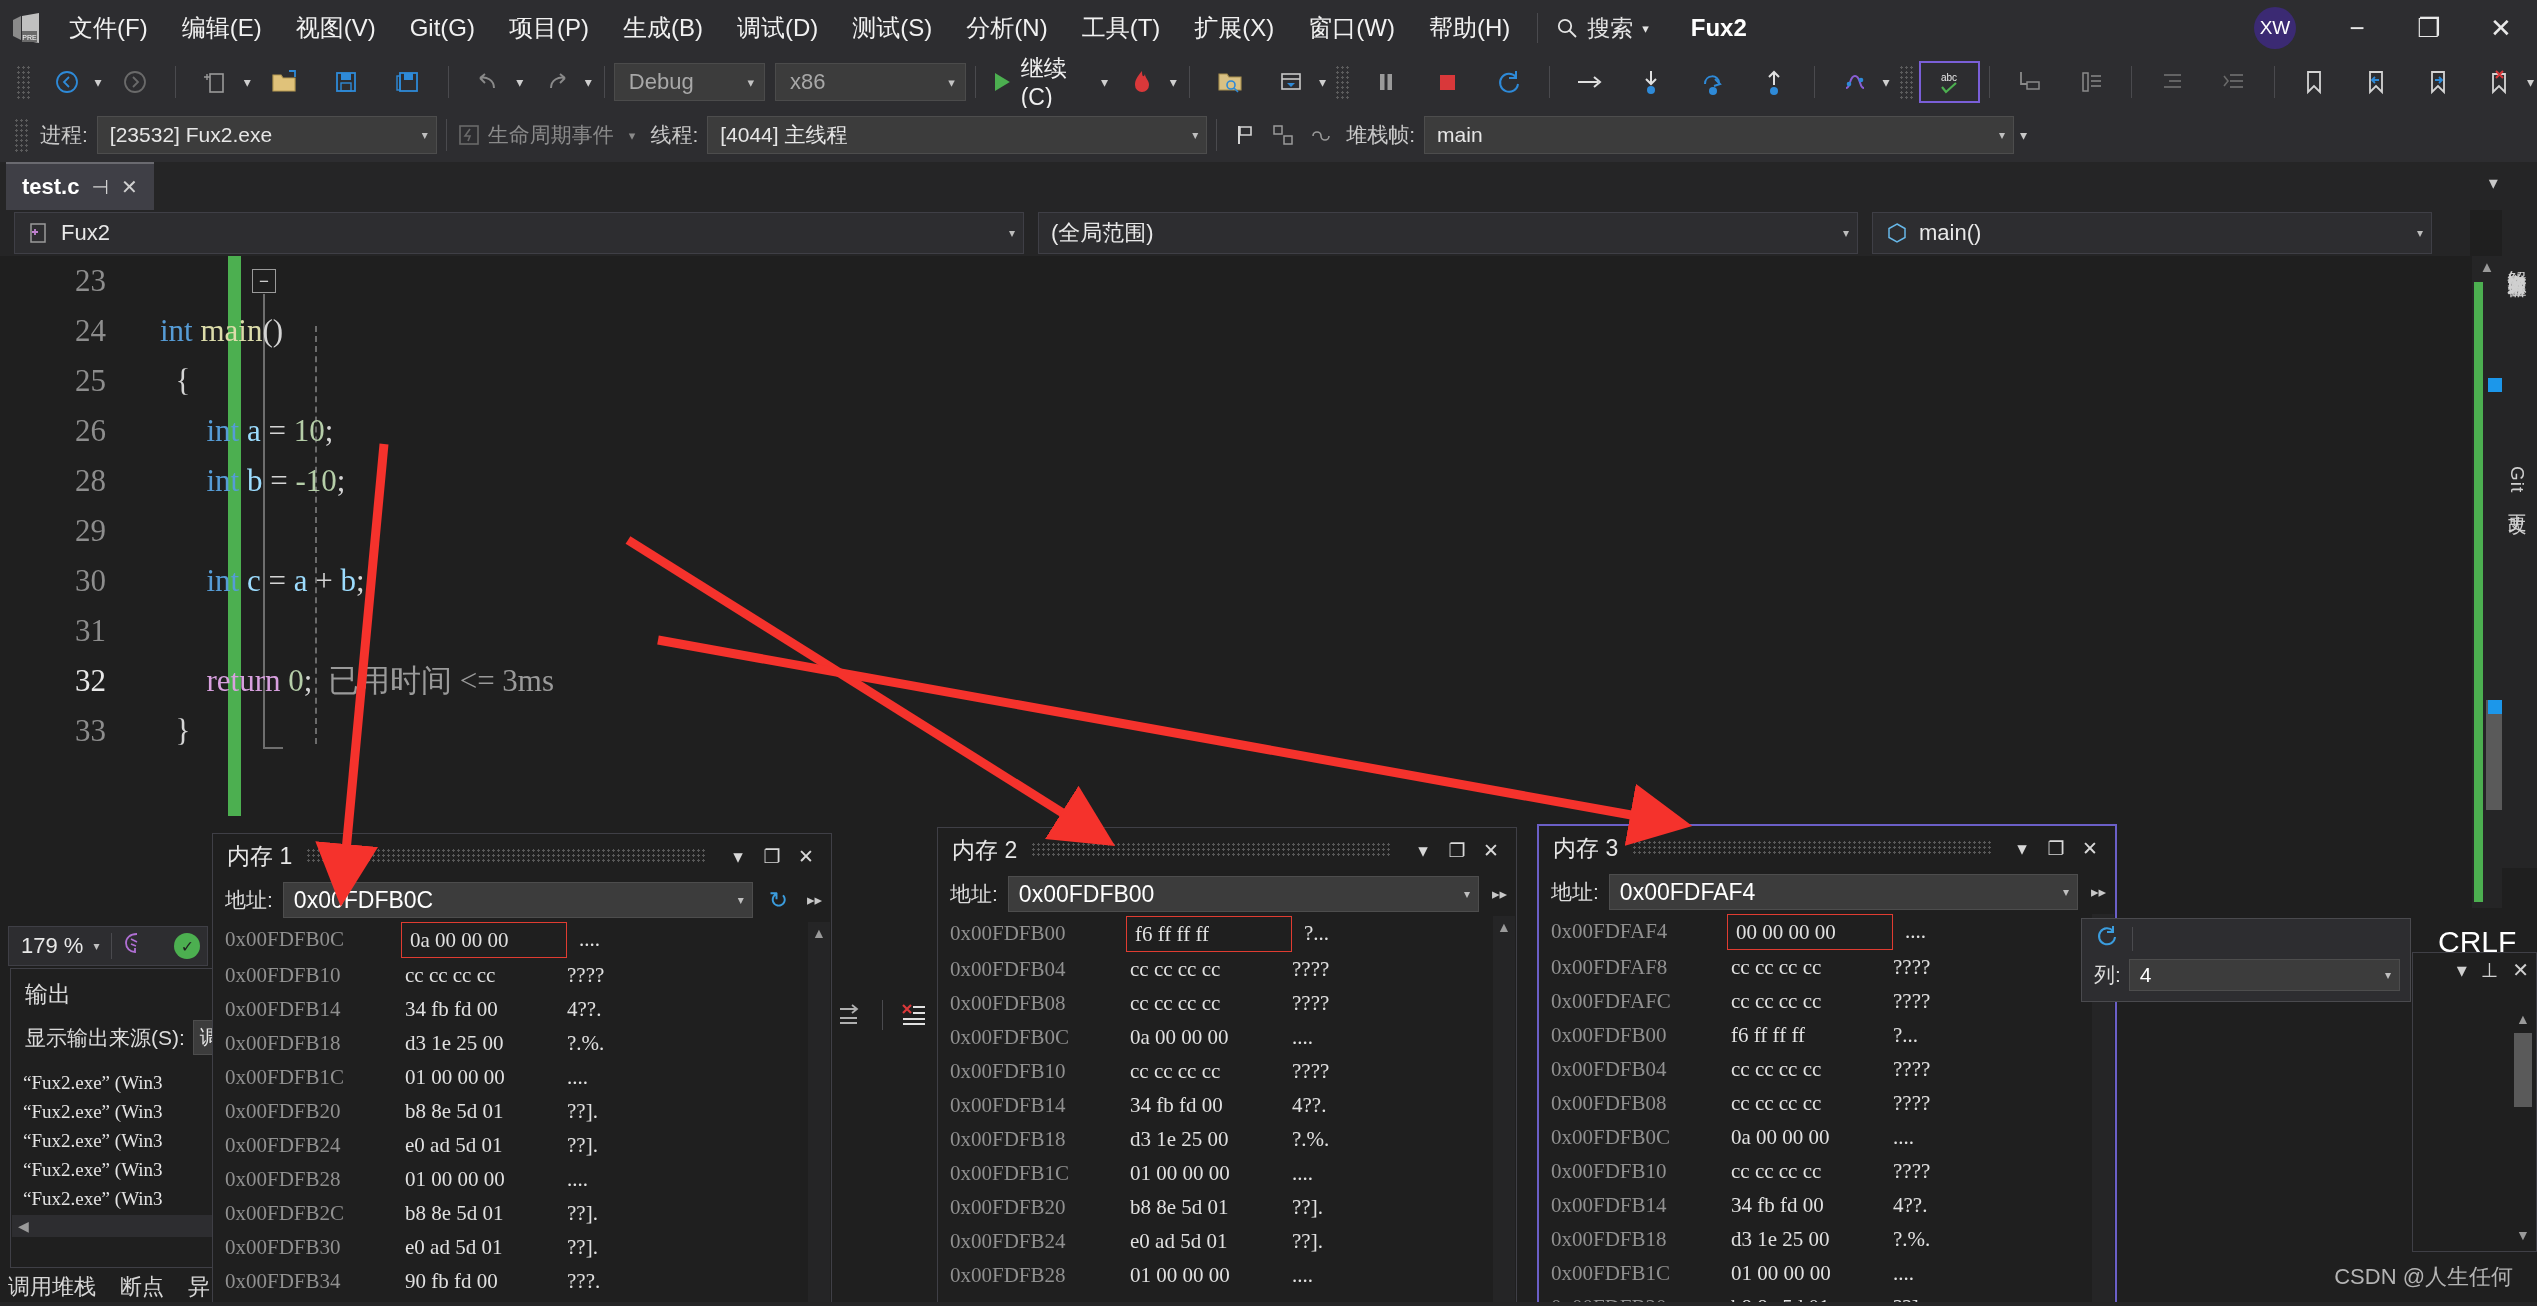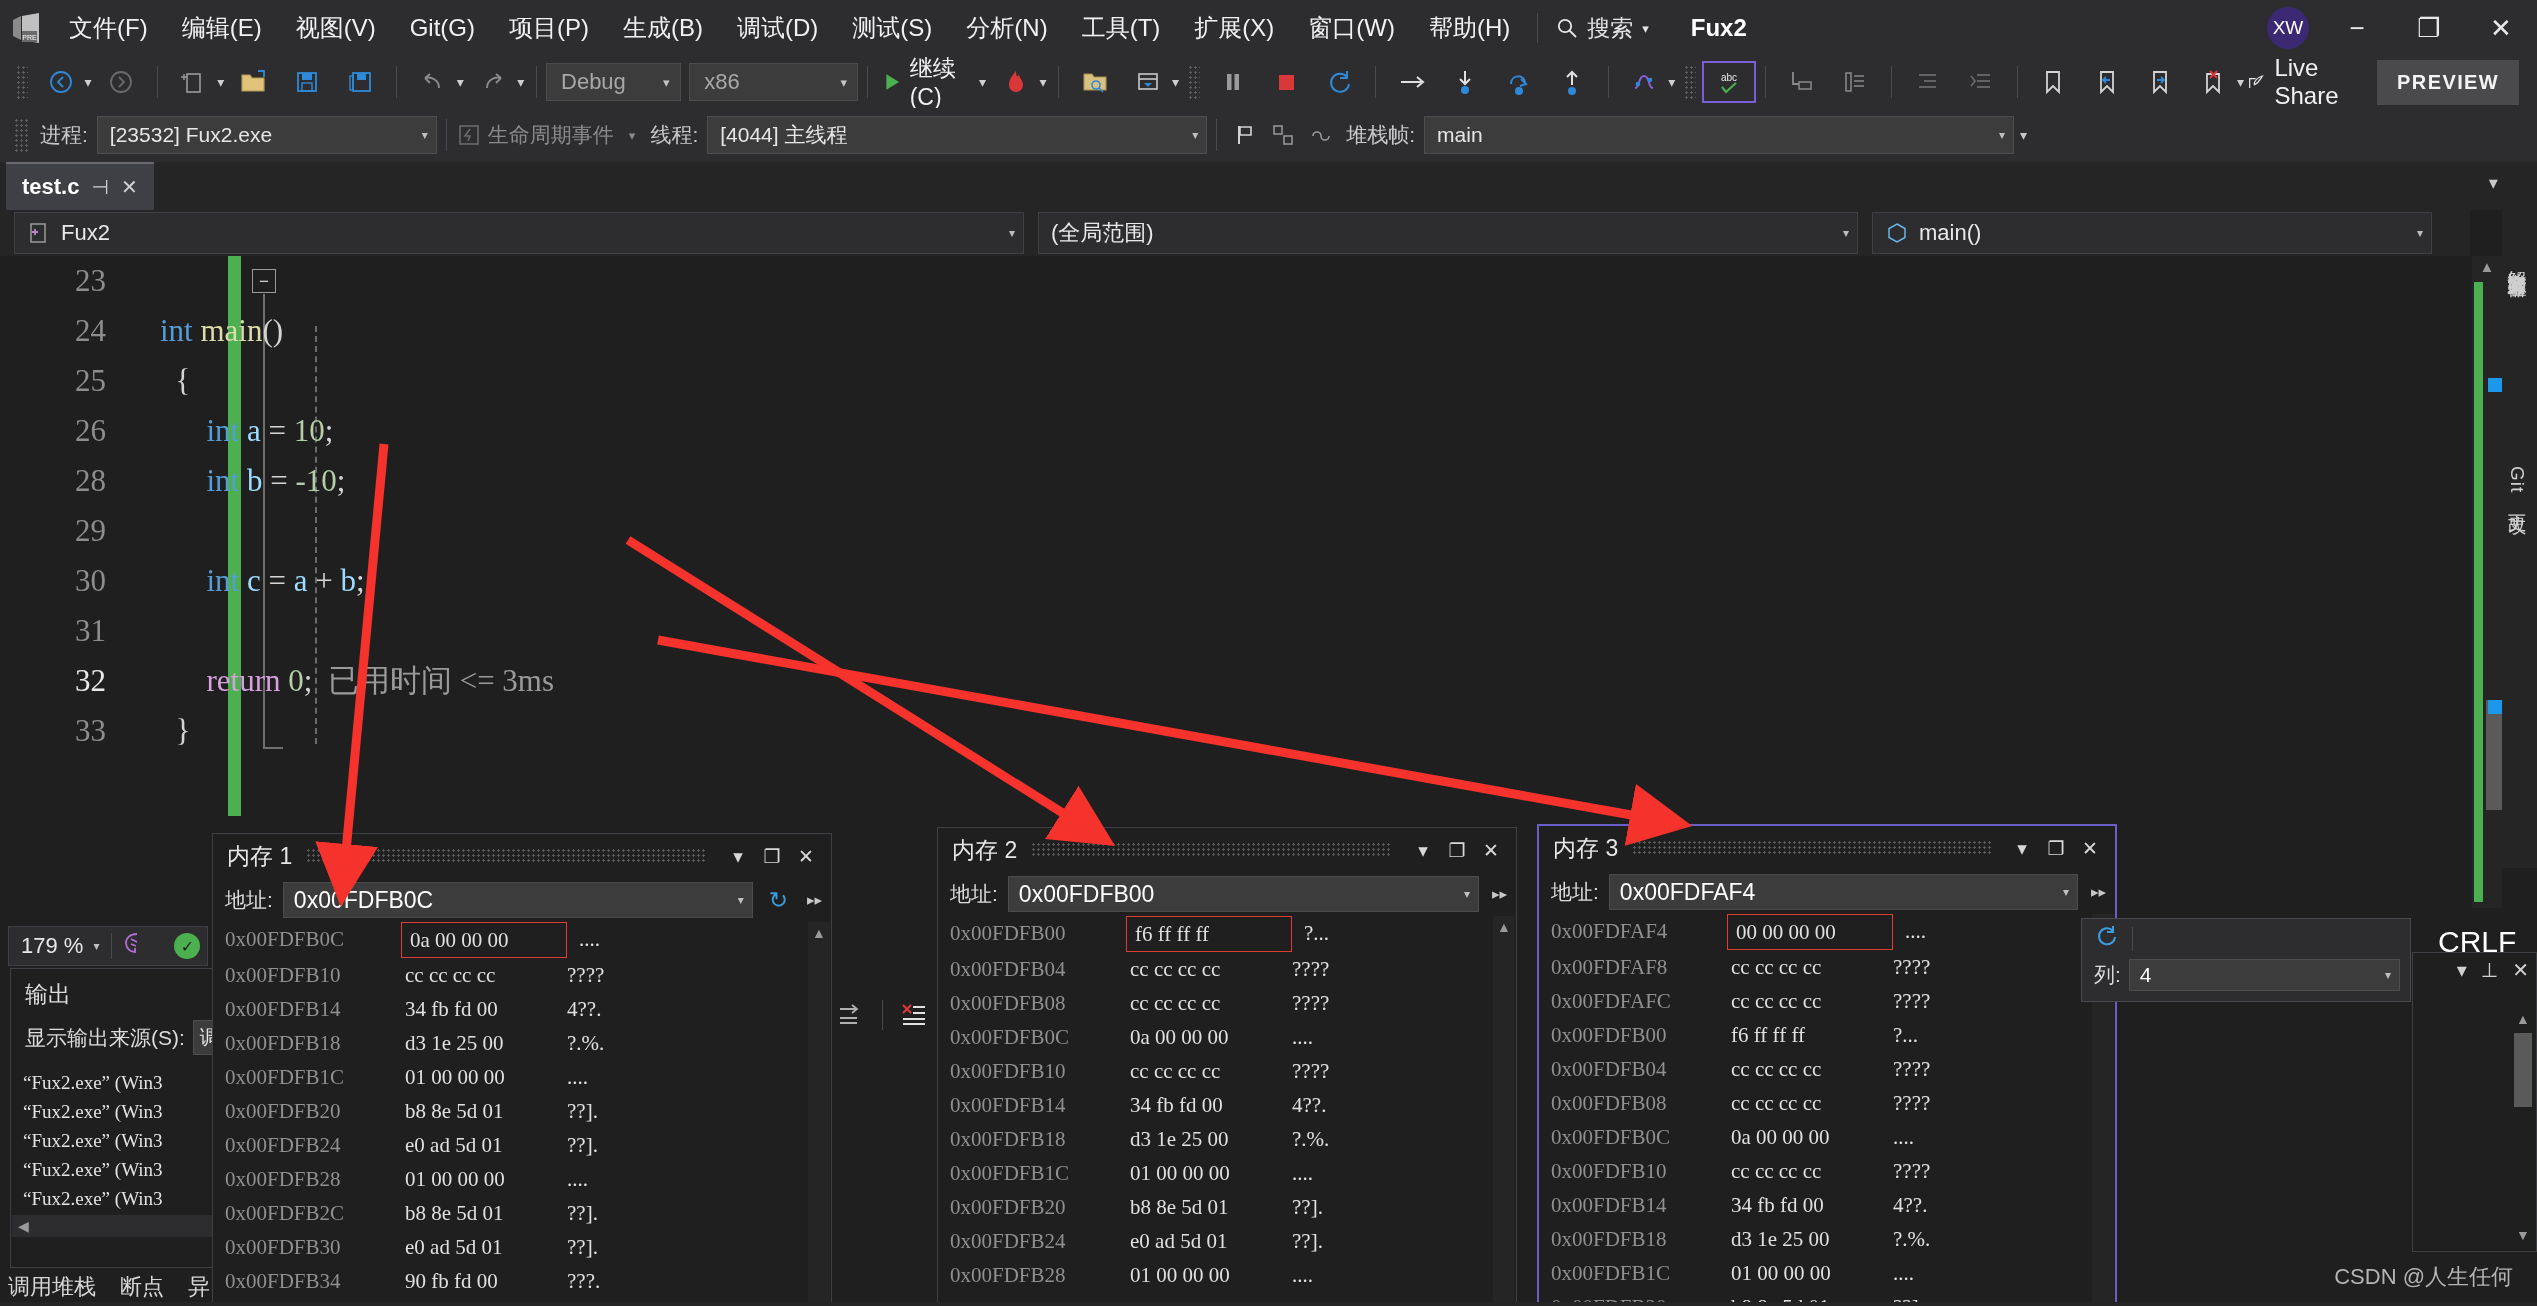--- a/index.html
+++ b/index.html
@@ -21,21 +21,21 @@
     padding: 0 17px; height: 56px; display: flex; align-items: center;
     color: #f1f1f1; font-size: 24px; white-space: nowrap;
   }
   .menu-sep { width: 1px; height: 30px; background: #4a4a4e; margin: 0 10px; }
   .search-box { display: flex; align-items: center; gap: 9px; color: #e4e4e4; font-size: 23px; padding: 0 8px; }
   .win-title { margin-left: 34px; color: #ffffff; font-size: 24px; font-weight: bold; }
   .titlebar-right { margin-left: auto; display: flex; align-items: center; height: 56px; }
   .avatar {
     width: 42px; height: 42px; border-radius: 50%;
     background: #3b2a73; color: #fff; font-size: 19px;
-    display: flex; align-items: center; justify-content: center; margin-right: 12px;
+    display: flex; align-items: center; justify-content: center; margin-right: 25px;
   }
   .wbtn { width: 72px; height: 56px; display: flex; align-items: center; justify-content: center; color: #e8e8e8; font-size: 26px; }
 
   
   .toolbar {
     position: absolute; left: 0; top: 56px; width: 2537px; height: 52px;
     background: #2d2d30; display: flex; align-items: center; padding-left: 10px;
   }
   .tb-grip { width: 14px; height: 34px;
     background-image: radial-gradient(#6a6a6a 1.1px, transparent 1.2px);
@@ -487,30 +487,20 @@
         <path d="M10 12 L16 12 M14 9 L17 12 L14 15" fill="none" stroke="#2e8ad8" stroke-width="1.8"></path>
       </svg>
     </div>
     <div class="tb-btn">
       <svg width="26" height="28" viewBox="0 0 26 28">
         <path d="M7 6 h12 v18 l-6 -6 l-6 6 z" fill="none" stroke="#d4d4d4" stroke-width="1.8"></path>
         <path d="M10 3 L17 10 M17 3 L10 10" stroke="#d9383a" stroke-width="2"></path>
       </svg>
     </div>
     <div class="tb-cap">▾</div>
-    <div style="margin-left:auto;display:flex;align-items:center;">
-      <div class="live-share">
-        <svg width="26" height="26" viewBox="0 0 26 26">
-          <path d="M4 22 L4 8 L13 8" fill="none" stroke="#e8e8e8" stroke-width="1.8"></path>
-          <path d="M11 14 C14 7 20 5 23 4 C20 9 18 14 11 17 z" fill="none" stroke="#e8e8e8" stroke-width="1.8"></path>
-        </svg>
-        <span>Live Share</span>
-      </div>
-      <div class="preview-badge">PREVIEW</div>
-    </div>
   </div>
 
   <div class="debugbar">
     <div class="tb-grip"></div>
     <span class="dlabel">进程:</span>
     <div class="dcombo" style="width:340px;">
       <span>[23532] Fux2.exe</span>
       <span class="carat">▾</span>
     </div>
     <div class="tb-sep"></div>

